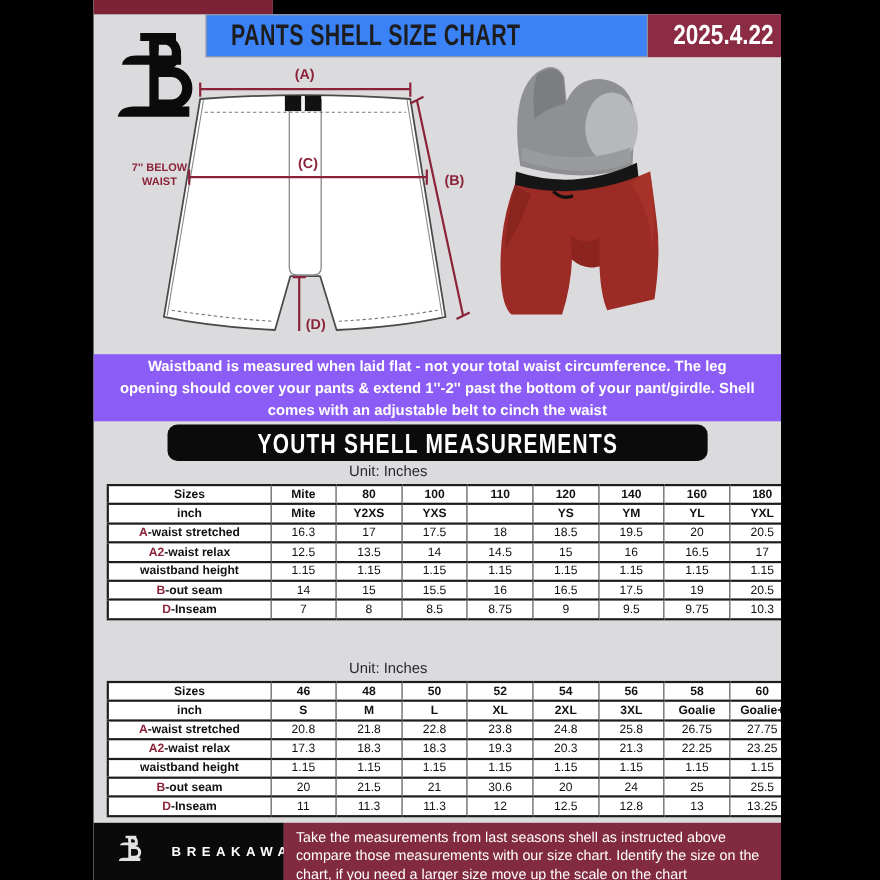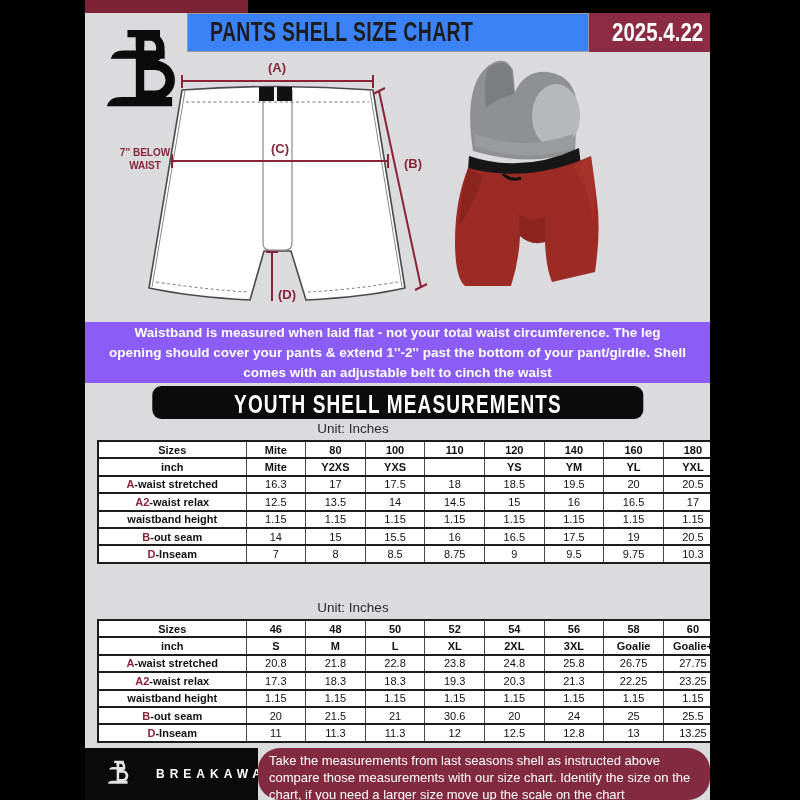--- a/index.html
+++ b/index.html
@@ -42,21 +42,21 @@
                 white-space:nowrap;overflow:hidden;}
   table.size td.hdr{font-weight:700;}
   table.size td.lbl{font-weight:700;}
   table.size td .pfx{color:#8b2338;font-weight:700;}
   .watermark{position:absolute;left:540px;top:395px;width:300px;height:400px;opacity:.55;}
   .footer{position:absolute;left:0;top:748px;width:625px;height:52px;display:flex;}
   .footer .black{width:173px;background:#0a0a0a;display:flex;align-items:center;
                  padding-left:23px;gap:24px;}
   .footer .brand{color:#fff;font-size:12px;font-weight:700;letter-spacing:5px;white-space:nowrap;}
   .footer .maroon{flex:1;background:#822a40;color:#fff;font-size:13px;line-height:17px;
-                  padding:4px 10px 0 11px;border-radius:22px;}
+                  padding:4px 10px 0 11px;}
   svg text{font-family:"Liberation Sans",sans-serif;}
 </style>
 </head>
 <body>
 
 <div class="stage">
   <div class="page">
 
     <div class="watermark">
       <svg width="300" height="400" viewBox="0 0 300 400">

